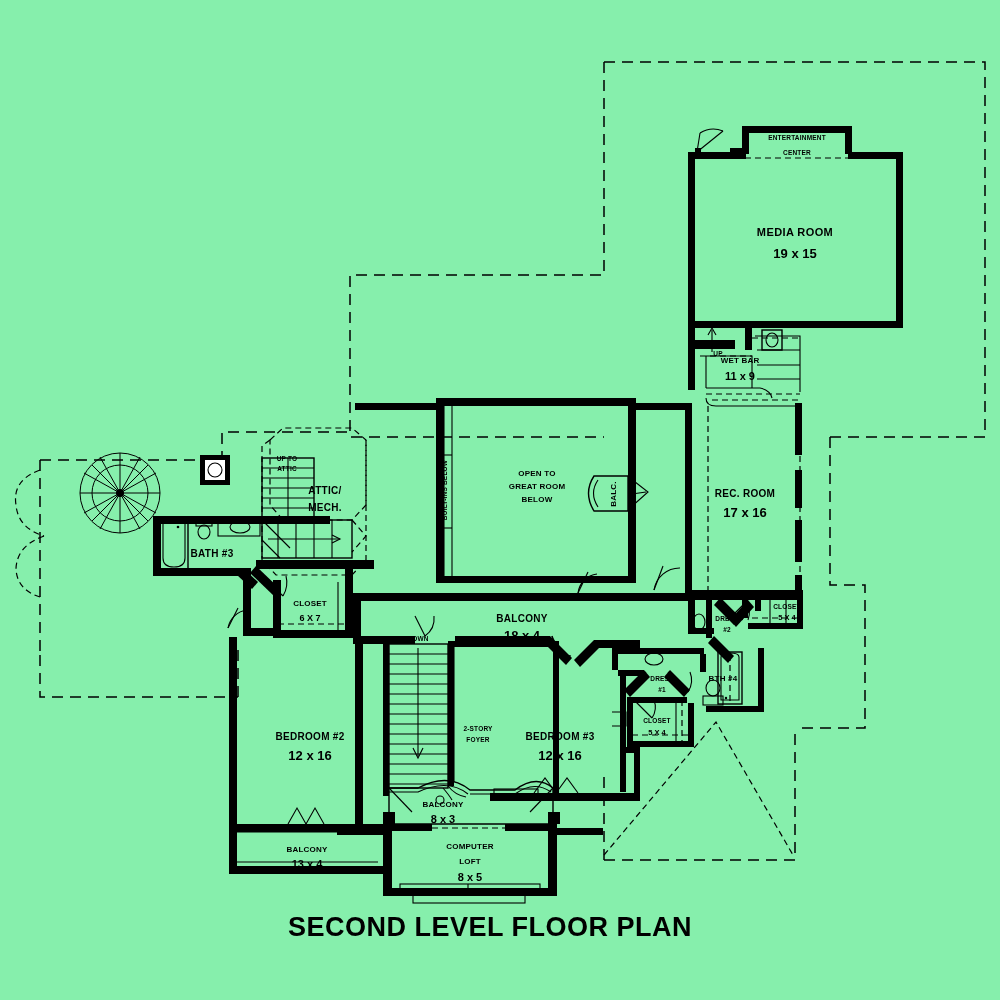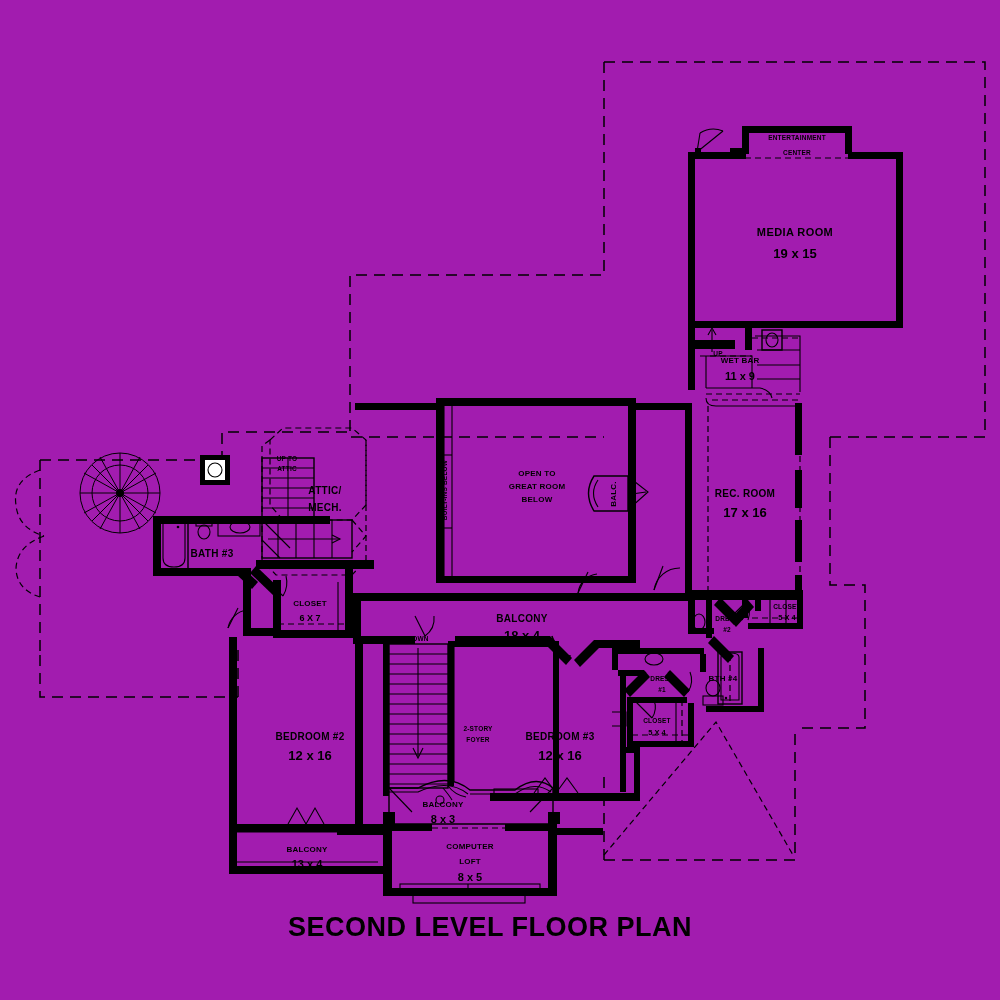--- a/index.html
+++ b/index.html
@@ -1,17 +1,17 @@
 <!DOCTYPE html>
 <html><head>
 <meta charset="utf-8">
 <style>
   html,body{margin:0;padding:0;background:#fff;}
   body{width:1000px;height:1000px;font-family:"Liberation Sans",sans-serif;}
-  #plan-root{position:relative;width:1000px;height:1000px;background:#a21caf;}
+  #plan-root{position:relative;width:1000px;height:1000px;background:#86efac;}
   svg{display:block;}
   .wall{fill:#000;}
   .thin{fill:none;stroke:#000;stroke-width:1.4;}
   .thin2{fill:none;stroke:#000;stroke-width:1.1;}
   .dash{fill:none;stroke:#000;stroke-width:1.5;stroke-dasharray:11 7;}
   .dash-s{fill:none;stroke:#000;stroke-width:1.2;stroke-dasharray:6 4;}
   .rm-name{font-family:"Liberation Sans",sans-serif;font-weight:bold;text-anchor:middle;}
   .n12{font-size:11px;letter-spacing:.4px;}
   .n11{font-size:10px;letter-spacing:.3px;}
   .n9{font-size:8px;letter-spacing:.2px;}

